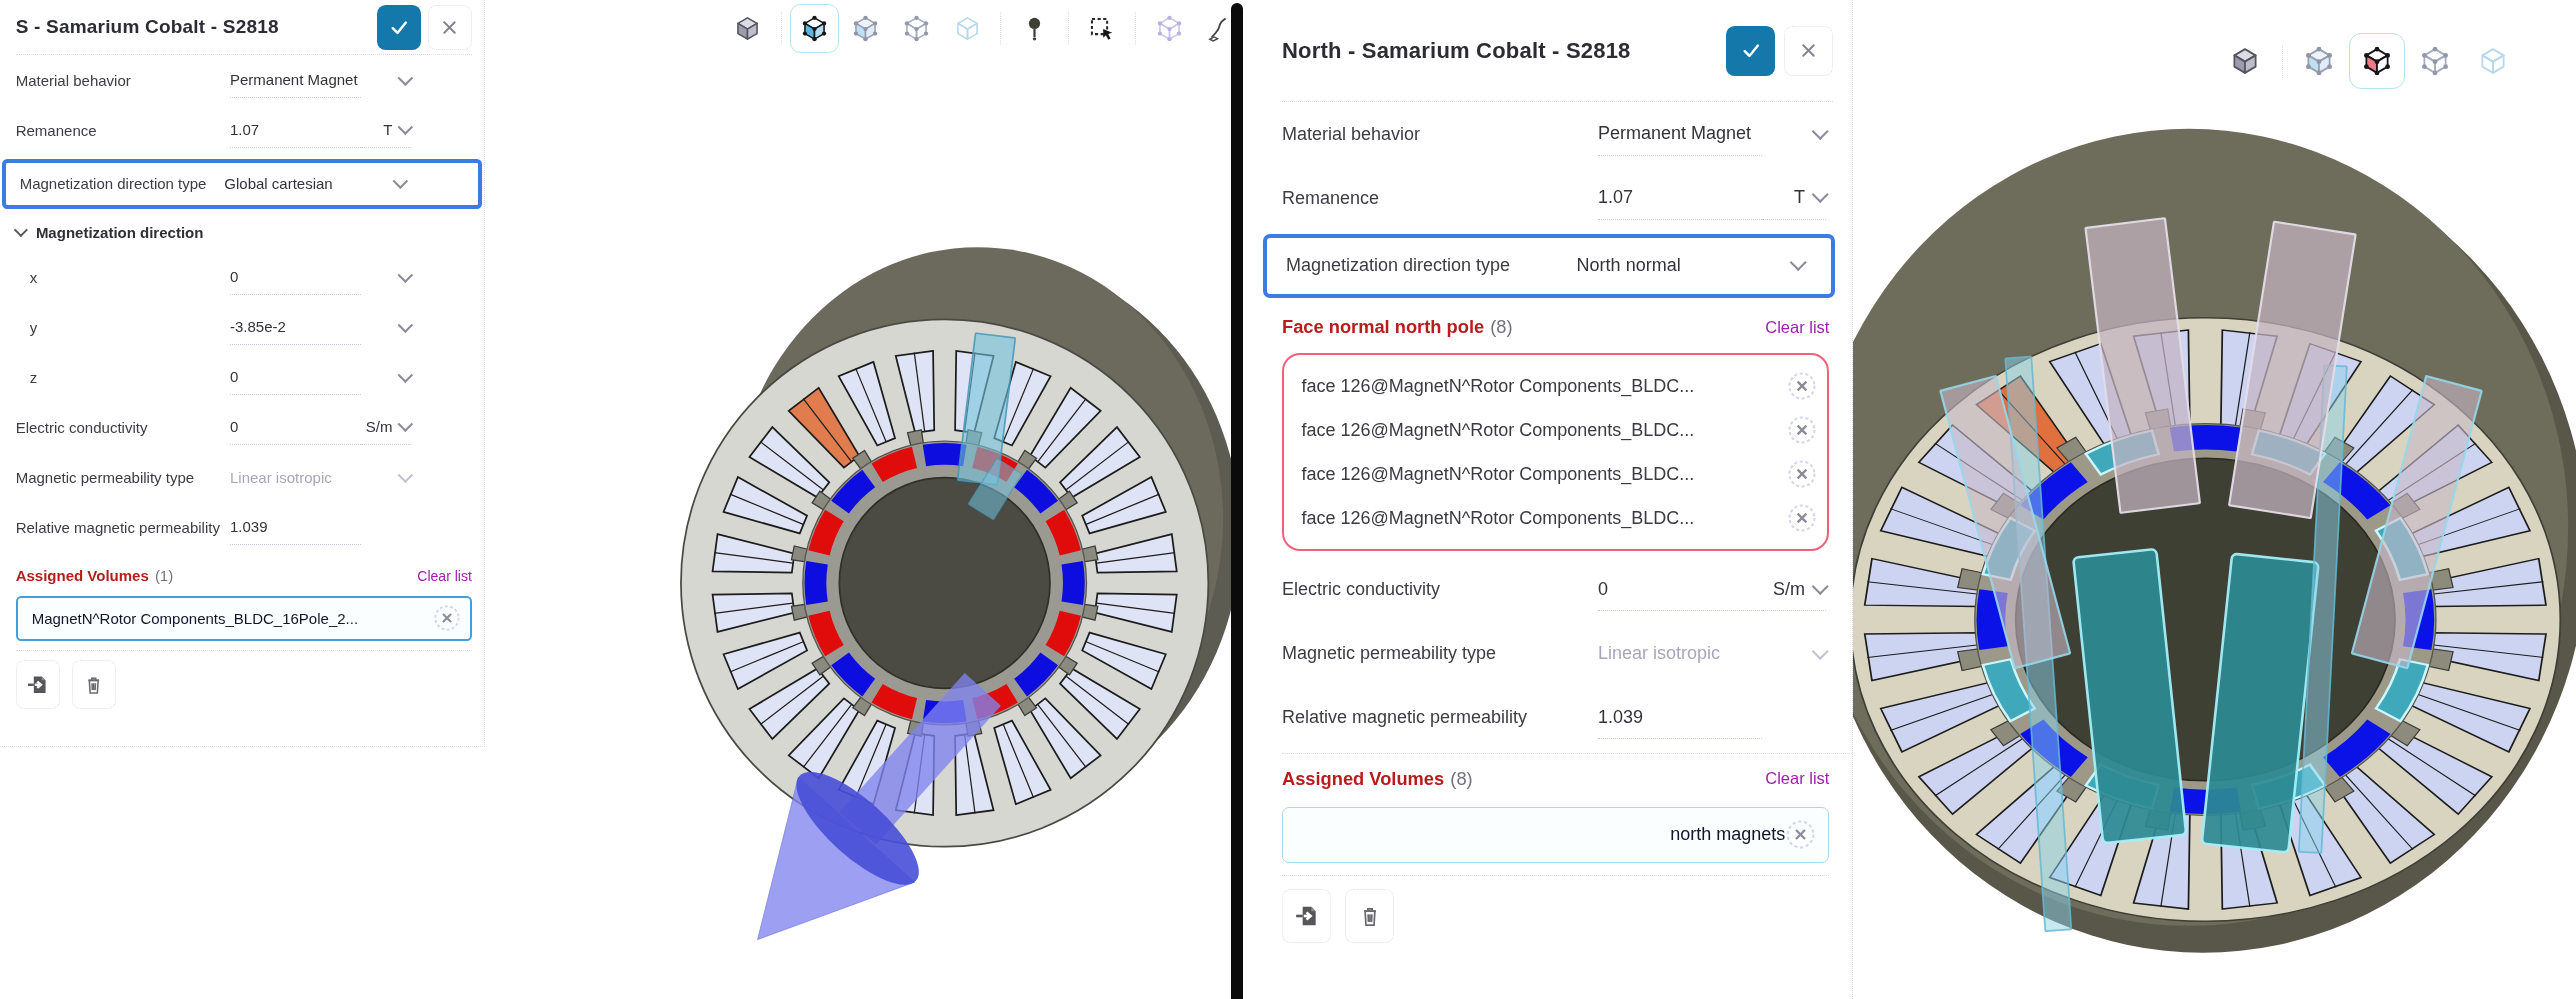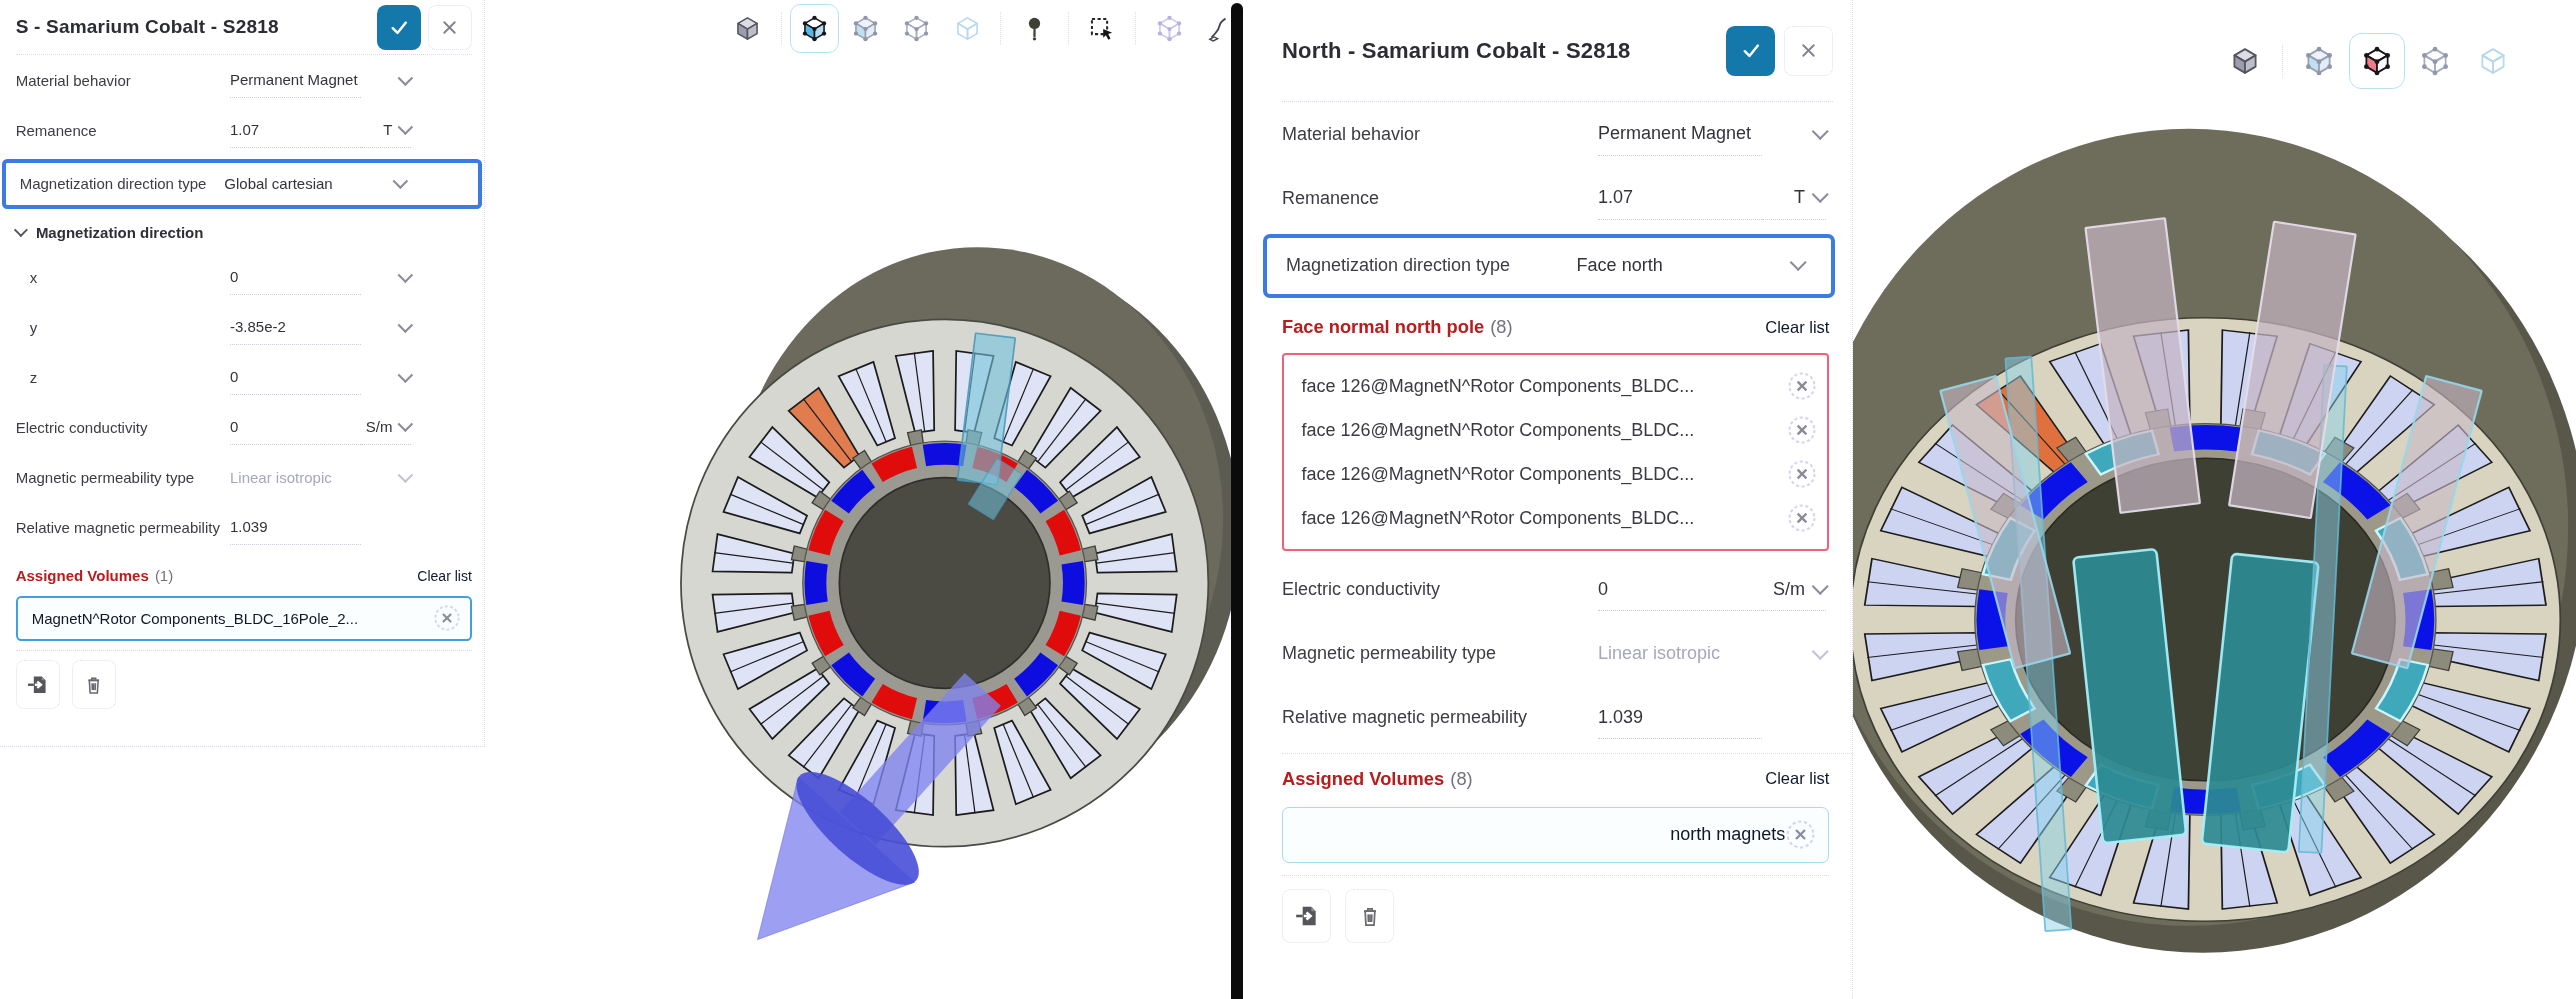--- a/index.html
+++ b/index.html
@@ -5,21 +5,21 @@
   html,body{margin:0;padding:0;background:#ffffff;}
   .page{position:relative;width:2576px;height:999px;background:#ffffff;overflow:hidden;
         font-family:"Liberation Sans",sans-serif;color:#3c3c44;}
 
   
   .icn{display:inline-flex;align-items:center;justify-content:center;}
   .icn svg{width:100%;height:100%;}
   .chev{display:inline-block;width:8.7px;height:8.7px;border-right:2px solid #8b8b9a;
         border-bottom:2px solid #8b8b9a;transform:rotate(45deg) translate(-1.7px,-1.7px);}
   .chev.dis{border-color:#c2c2d4;}
-  .link{color:#0f172a;cursor:pointer;}
+  .link{color:#a21caf;cursor:pointer;}
 
   
   .lp{position:absolute;left:0;top:0;width:485px;height:747px;background:#fff;
       border-right:1.7px dotted #d9d9ef;border-bottom:1.7px dotted #d9d9ef;box-sizing:border-box;
       padding:0 0 0 15.7px;z-index:5;}
   .lp-head{display:flex;align-items:center;height:54px;border-bottom:1.7px dotted #d9d9ef;
            margin-right:12.2px;}
   .lp-title{font-size:19px;font-weight:700;color:#2c2c34;flex:1;letter-spacing:0.2px;}
   .btn-check{width:44px;height:45px;border-radius:8.7px;background:#1478ab;border:none;
              display:flex;align-items:center;justify-content:center;margin-right:7px;}
@@ -81,21 +81,21 @@
   .rp .chevcol{width:64px;display:flex;justify-content:flex-end;align-items:center;}
   .rp .chev{width:10.4px;height:10.4px;}
   .rp .hl-box{margin:3.5px 17.4px 3.5px -19px;padding-left:19px;border-radius:7px;}
   .rp .hl-box .row{height:56px;}
 
   .rp .listhead{height:49px;padding-right:22.6px;}
   .rp .listhead .bt{font-size:18.3px;}
   .rp .listhead .cnt{font-size:18.3px;}
   .rp .listhead .link{font-size:16.5px;}
 
-  .facebox{border:2.6px solid #f0617a;border-radius:4px;margin:1.7px 22.6px 7px 0;padding:8.7px 10.4px 8.7px 17.4px;}
+  .facebox{border:2.6px solid #f0617a;border-radius:18px;margin:1.7px 22.6px 7px 0;padding:8.7px 10.4px 8.7px 17.4px;}
   .face-item{display:flex;align-items:center;height:44px;}
   .face-item .ftext{flex:1;font-size:18px;color:#3a3a42;white-space:nowrap;overflow:hidden;}
   .face-item .xcircle{width:30px;height:30px;}
 
   .rp .chip{height:56px;border:1.7px solid #a5dcec;border-radius:7px;margin:3.5px 22.6px 12.2px 0;
             padding:0 12.2px 0 17.4px;}
   .rp .chip .ctext{font-size:18px;text-align:right;}
   .rp .chip .xcircle{width:31px;height:31px;}
   .rp .btnrow{height:80px;margin-right:22.6px;gap:14px;}
   .rp .sq-btn{width:49px;height:54px;}
@@ -728,21 +728,21 @@
       <span class="val u">1.07</span>
       <span class="unit u">
         <span>T</span>
         <span class="chev"></span>
       </span>
     </div>
 
     <div class="hl-box">
       <div class="row">
         <span class="lbl">Magnetization direction type</span>
-        <span class="val">Face north</span>
+        <span class="val">North normal</span>
         <span class="chevcol">
             <span class="chev"></span>
           </span>
       </div>
     </div>
 
     <div class="listhead">
       <span class="bt">Face normal north pole</span>
       <span class="cnt">(8)</span>
       <span class="link">Clear list</span>

